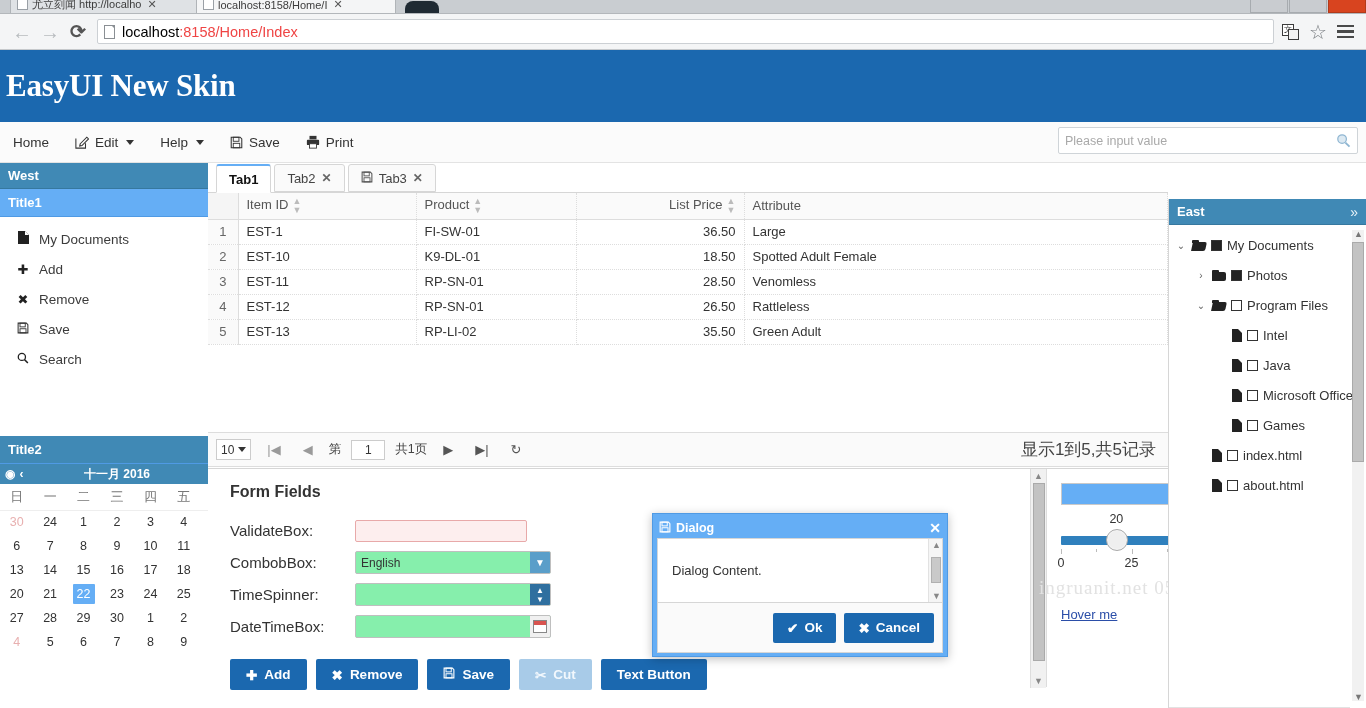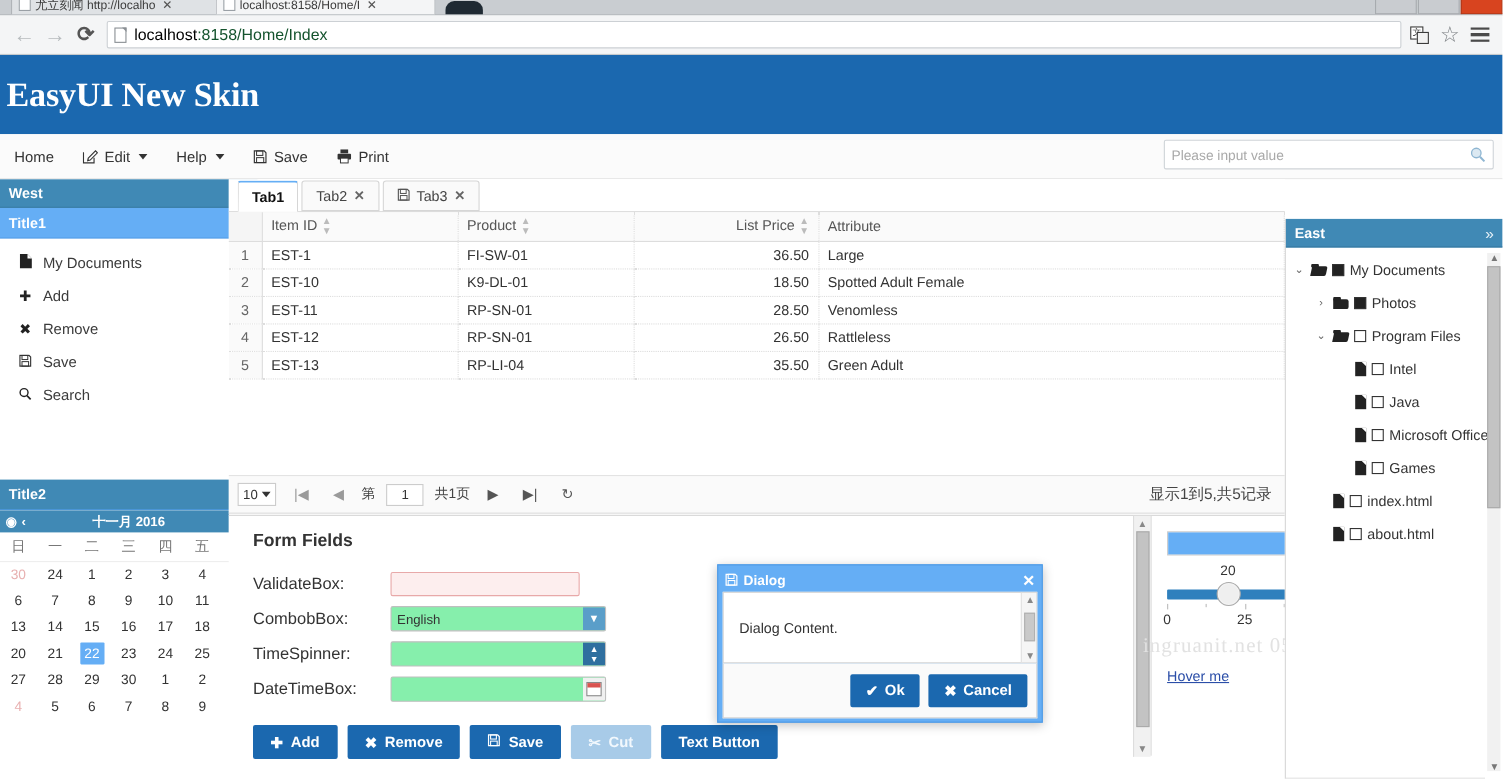--- a/index.html
+++ b/index.html
@@ -59,21 +59,21 @@
   .page-icon {
     width: 11px; height: 14px; border: 1px solid #8a8f94; background: #fff;
     position: relative; flex: 0 0 auto;
   }
   .page-icon:after {
     content: ""; position: absolute; top: -1px; right: -1px;
     border-left: 4px solid transparent; border-top: 4px solid #8a8f94;
   }
   .urltext { font-size: 14.5px; color: #222; }
   .urltext .host { color: #000; }
-  .urltext .rest { color: #14532d; }
+  .urltext .rest { color: #ef4444; }
   .tr-icon {
     width: 18px; height: 16px; position: relative; margin-right: 9px;
   }
   .tr-icon .a { position:absolute; left:0; top:0; width:12px; height:12px;
     border:1.5px solid #3b3b3b; background:#fff; font-size:8px; color:#333;
     text-align:center; line-height:10px; }
   .tr-icon .b { position:absolute; left:6px; top:5px; width:11px; height:11px;
     border:1.5px solid #3b3b3b; background:#f2f2f2; }
   .star { font-size: 20px; color: #7b7f83; margin-right: 10px; }
   .hamb { display: flex; flex-direction: column; gap: 3px; margin-right: 4px; }
@@ -228,21 +228,21 @@
   }
   .pg-select .cv { width:0;height:0;border-left:4px solid transparent;
     border-right:4px solid transparent;border-top:5px solid #333; }
   .pg-btn { color: #9a9a9a; font-size: 13px; padding: 0 6px; }
   .pg-btn.on { color: #555; }
   .pg-num {
     width: 34px; height: 20px; border: 1px solid #ccc; background: #fff;
     font-size: 12px; text-align: center; color: #333; padding: 0 2px;
     font-family: "Liberation Sans", sans-serif;
   }
-  #pg-info { position: absolute; right: 12px; font-size: 14px; color: #444; }
+  #pg-info { position: absolute; right: 12px; font-size: 17px; color: #444; }
 
   
   #bottom-region {
     position: absolute; left: 0; top: 305px; width: 960px; height: 219px;
     border-top: 1px solid #d6d6d6; background: #fff; display: flex;
   }
   #form-pane { width: 838px; padding: 14px 0 0 22px; position: relative; }
   #form-title { font-size: 16px; font-weight: bold; color: #333; margin-bottom: 16px; }
   .frow { display: flex; align-items: center; height: 27px; margin-bottom: 5px; }
   .flabel { width: 125px; font-size: 15px; color: #333; }
@@ -733,21 +733,21 @@
             <tr>
               <td class="num">4</td>
               <td class="">EST-12</td>
               <td class="">RP-SN-01</td>
               <td class="ta-right">26.50</td>
               <td class="">Rattleless</td>
             </tr>
             <tr>
               <td class="num">5</td>
               <td class="">EST-13</td>
-              <td class="">RP-LI-04</td>
+              <td class="">RP-LI-02</td>
               <td class="ta-right">35.50</td>
               <td class="">Green Adult</td>
             </tr>
           </tbody>
       </table>
     </div>
 
     <div id="pager">
       <div class="pg-select">
         <span>10</span>

